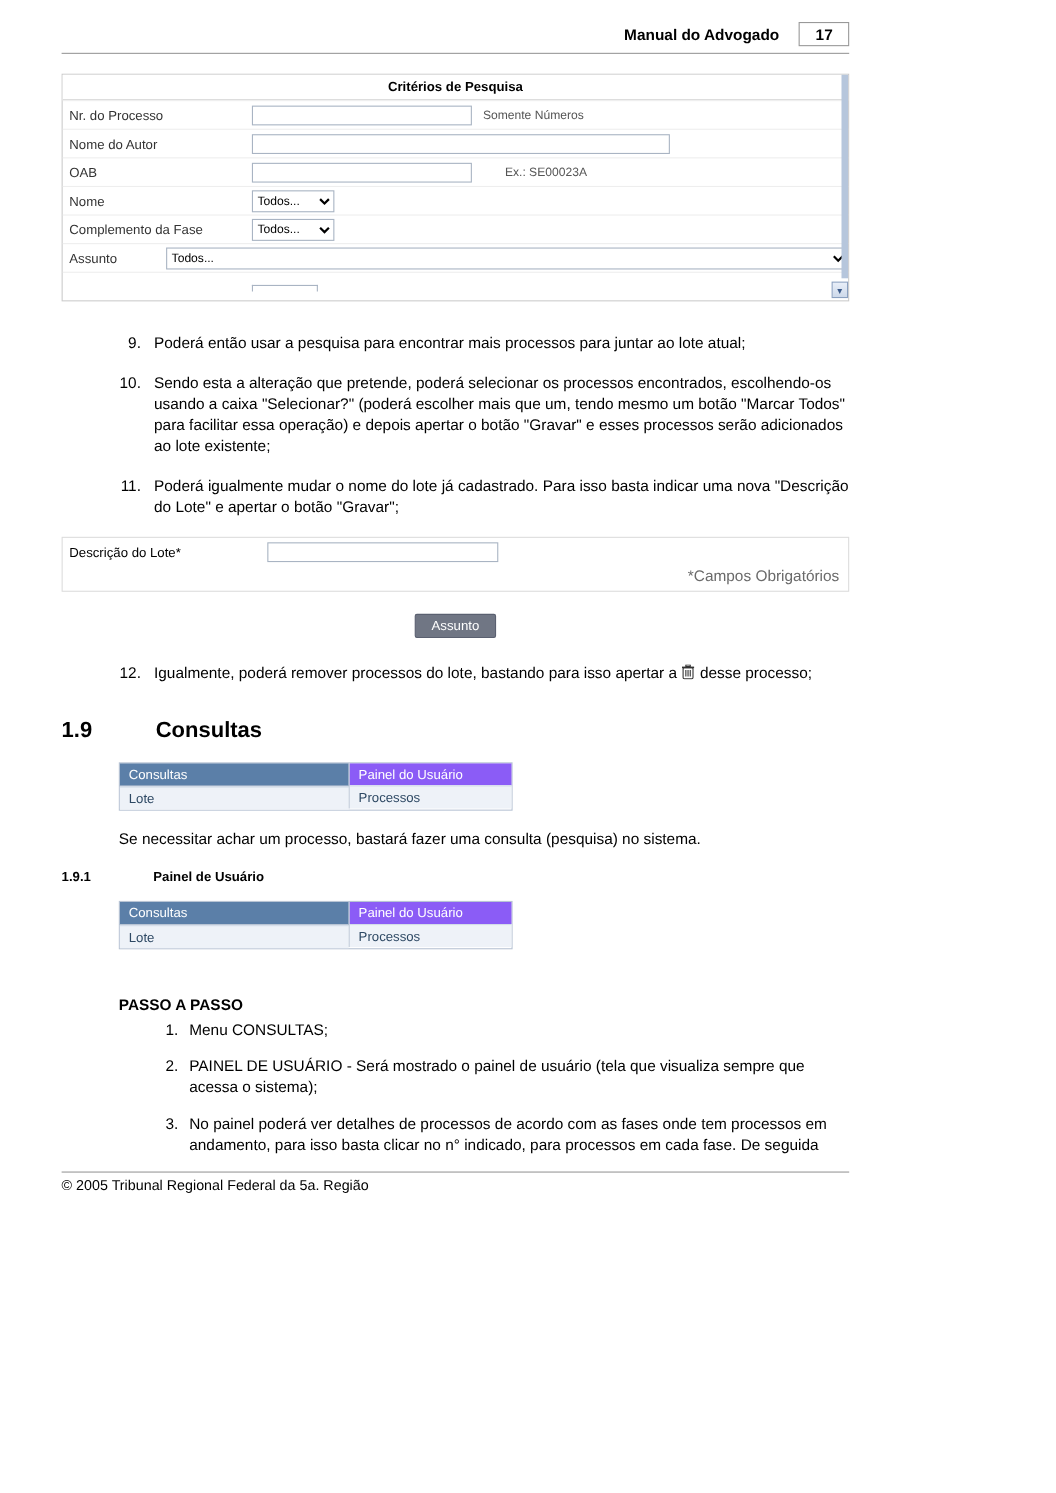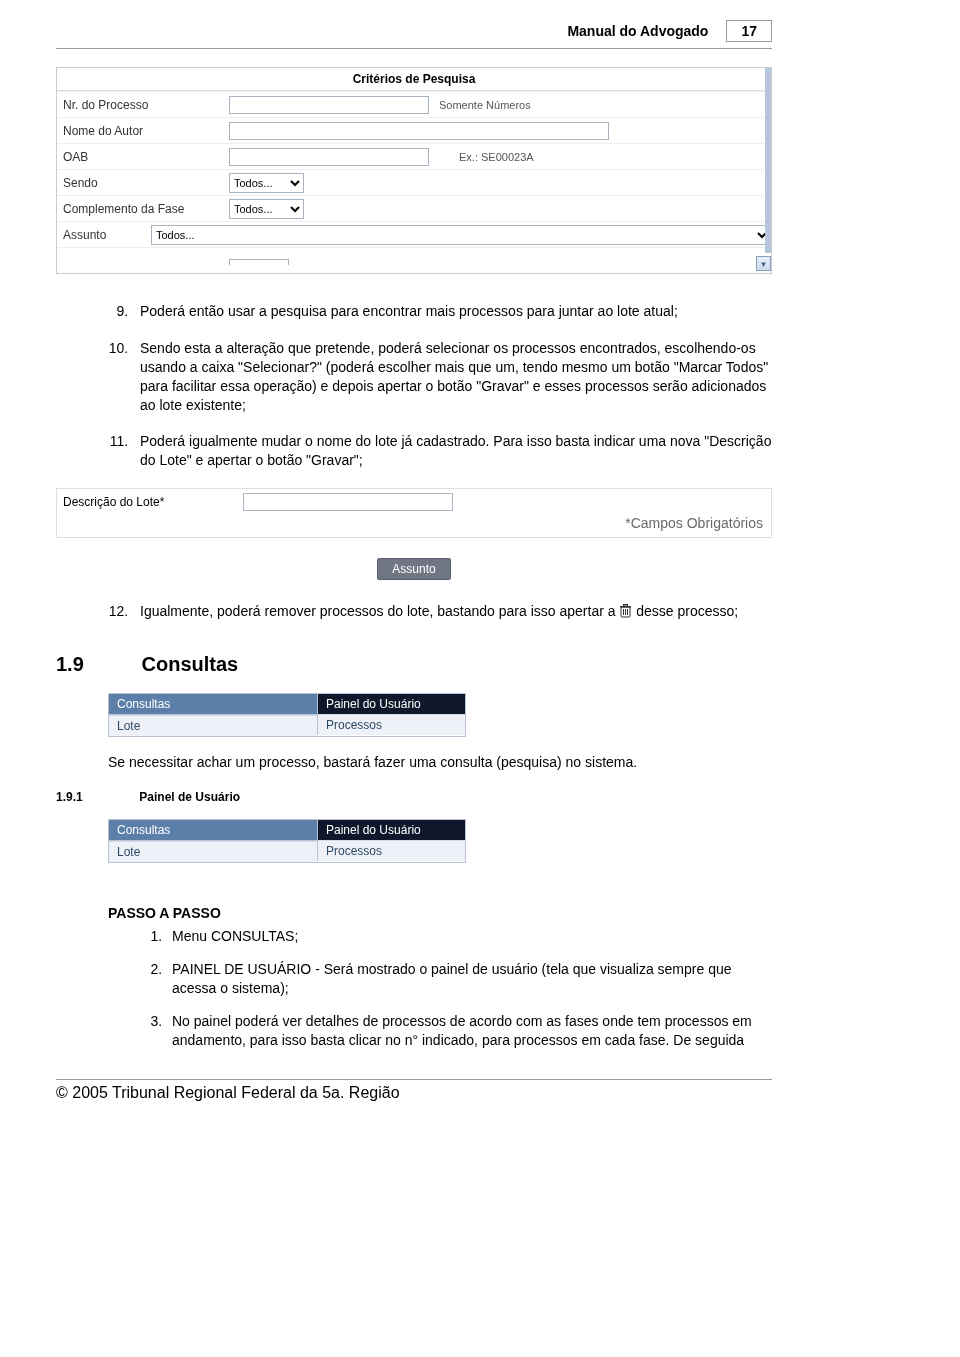--- a/index.html
+++ b/index.html
@@ -199,41 +199,41 @@
     background: #eef2f8;
     color: #2e4964;
     padding: 3px 8px;
     border-top: 1px solid #d3dce8;
   }
   .menu-shot .right {
     width: 148px;
     border-left: 1px solid #b8c4d4;
   }
   .menu-shot .right .hd2 {
-    background: #0f172a;
+    background: #8b5cf6;
     color: #fff;
     padding: 3px 8px;
   }
   .menu-shot .right .it2 {
     background: #eef2f8;
     color: #2e4964;
     padding: 3px 8px;
     border-top: 1px solid #d3dce8;
   }
 
   p.body-p {
     margin: 0 0 14px 52px;
     line-height: 1.35;
   }
 
   .footer {
     border-top: 1px solid #999;
-    margin-top: 30px;
+    margin-top: 16px;
     padding-top: 4px;
-    font-size: 16px;
+    font-size: 13px;
   }
 </style>
 </head>
 <body>
 
 <div class="page">
 
   
   <div class="header">
     <span class="title">Manual do Advogado</span>
@@ -263,21 +263,21 @@
 
     <div class="row">
       <div class="lbl">OAB</div>
       <div class="field">
         <input class="txt small" type="text" style="">
         <span class="hint" style="margin-left:20px">Ex.: SE00023A</span>
       </div>
     </div>
 
     <div class="row">
-      <div class="lbl">Sendo</div>
+      <div class="lbl">Nome</div>
       <div class="field">
         <select class="sel short">
           <option>Todos...</option>
         </select>
       </div>
     </div>
 
     <div class="row">
       <div class="lbl">Complemento da Fase</div>
       <div class="field">

